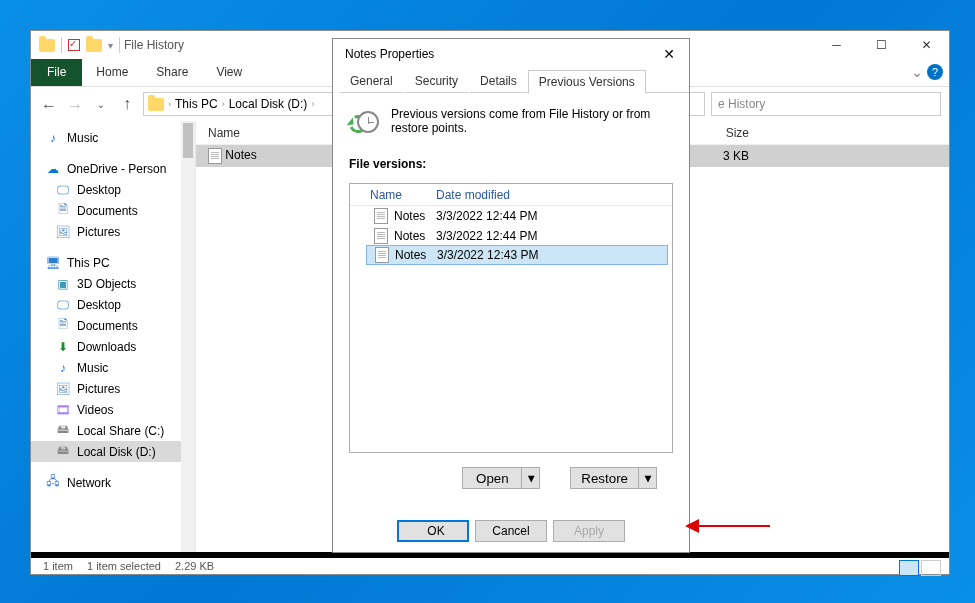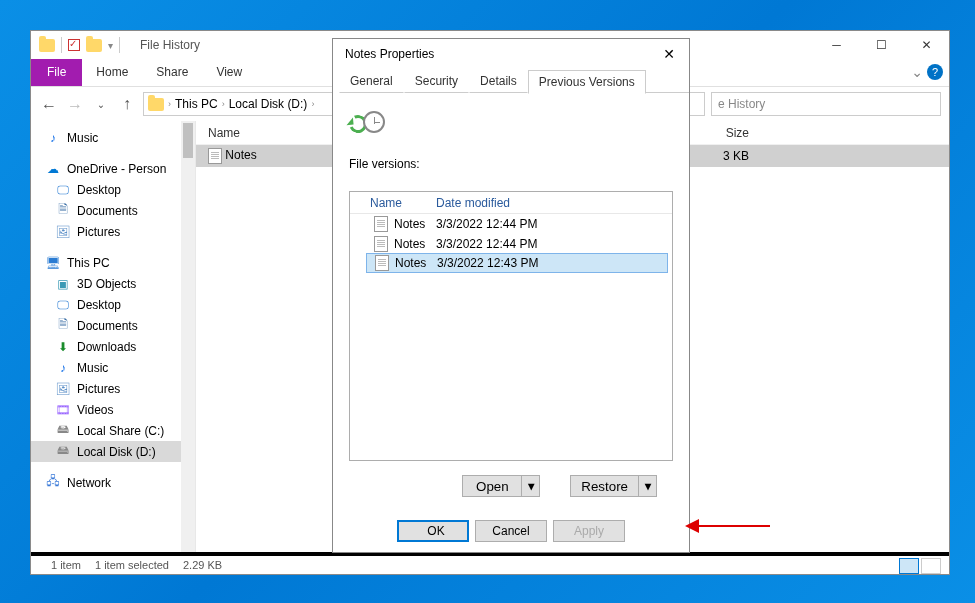--- a/index.html
+++ b/index.html
@@ -15,26 +15,26 @@
   position: absolute; left: 30px; top: 30px; width: 920px; height: 545px;
   background: #fff; border: 1px solid #8a8a8a;
 }
 .titlebar { height: 28px; background: #fff; display: flex; align-items: center; position: relative; }
 .titlebar .quick { display: flex; align-items: center; gap: 6px; padding-left: 8px; }
 .folder-ico { width: 16px; height: 13px; background: #ffd869; border-radius: 0 2px 2px 2px; position: relative; }
 .folder-ico::before { content: ""; position: absolute; left: 0; top: -3px; width: 7px; height: 3px; background: #ffd869; border-radius: 2px 2px 0 0; }
 .check-ico { width: 12px; height: 12px; border: 1px solid #c33; position: relative; }
 .check-ico::after { content: "✓"; color: #c33; font-size: 10px; position: absolute; left: 0; top: -2px; }
 .vline { width: 1px; height: 16px; background: #ccc; }
-.titlebar .title { font-size: 12px; color: #555; margin-left: 20px; }
+.titlebar .title { font-size: 12px; color: #555; margin-left: 4px; }
 .win-controls { position: absolute; right: 0; top: 0; display: flex; }
 .win-controls span { width: 45px; height: 28px; display: flex; align-items: center; justify-content: center; font-size: 12px; color: #333; font-family: "Segoe UI Symbol", sans-serif; }
 
 .ribbon-tabs { height: 28px; display: flex; align-items: stretch; border-bottom: 1px solid #e0e0e0; font-size: 12px; }
-.ribbon-tabs .file-tab { background: #a21caf; color: #fff; padding: 6px 16px; }
+.ribbon-tabs .file-tab { background: #14532d; color: #fff; padding: 6px 16px; }
 .ribbon-tabs .tab { padding: 6px 14px; color: #333; }
 .ribbon-rest { flex: 1; position: relative; }
 .ribbon-help { position: absolute; right: 6px; top: 5px; width: 16px; height: 16px; background: #0072c6; border-radius: 50%; color: #fff; font-size: 11px; text-align: center; line-height: 16px; }
 .ribbon-chev { position: absolute; right: 26px; top: 5px; color: #888; font-size: 14px; }
 
 .navbar { height: 34px; display: flex; align-items: center; padding: 0 8px; gap: 6px; }
 .nav-btn { width: 20px; text-align: center; color: #555; font-size: 16px; }
 .nav-btn.disabled { color: #bbb; }
 .addressbar { flex: 1; height: 24px; border: 1px solid #ccc; display: flex; align-items: center; gap: 4px; padding: 0 4px; font-size: 12px; overflow: hidden; }
 .addressbar .crumb { white-space: nowrap; }
@@ -68,21 +68,21 @@
 .col-name { width: 165px; }
 .col-dm { width: 160px; }
 .col-type { width: 160px; }
 .col-size { width: 80px; text-align: right; padding-right: 12px; }
 .filerow { height: 22px; display: flex; align-items: center; font-size: 12px; }
 .filerow.sel { background: #d0d0d0; }
 .filerow .cell { padding-left: 12px; }
 .doc-ico { width: 14px; height: 16px; background: #fff; border: 1px solid #999; position: relative; display: inline-block; vertical-align: middle; }
 .doc-ico::after { content: ""; position: absolute; left: 2px; top: 3px; width: 8px; height: 1px; background: #bbb; box-shadow: 0 2px 0 #bbb, 0 4px 0 #bbb, 0 6px 0 #bbb; }
 
-.statusbar { height: 22px; border-top: 4px solid #000000; display: flex; align-items: center; font-size: 11px; color: #555; padding: 0 20px; gap: 14px; position: relative; }
+.statusbar { height: 22px; border-top: 6px solid #000000; display: flex; align-items: center; font-size: 11px; color: #555; padding: 0 12px; gap: 14px; position: relative; }
 .view-toggle { position: absolute; right: 8px; top: 2px; display: flex; gap: 2px; }
 .view-toggle span { width: 20px; height: 16px; border: 1px solid #ccc; display: inline-block; }
 .view-toggle span.active { border: 1px solid #0078d4; background: #cde6f7; }
 
 
 .dialog {
   position: absolute; left: 332px; top: 38px; width: 358px; height: 515px;
   background: #fff; border: 1px solid #888; z-index: 10;
   font-size: 12px;
 }
@@ -93,21 +93,21 @@
 .tabs .dtab.active { border: 1px solid #ccc; border-bottom: 1px solid #fff; background: #fff; position: relative; top: 1px; }
 .tabs .pad { flex: 1; border-bottom: 1px solid #ccc; }
 .dialog-body { padding: 14px 16px; }
 .info-row { display: flex; align-items: flex-start; gap: 12px; margin-bottom: 14px; }
 .clock-ico { width: 36px; height: 36px; position: relative; }
 .clock-ico .arrow { position: absolute; left: 0; top: 8px; width: 18px; height: 18px; border: 3px solid #4caf50; border-right-color: transparent; border-radius: 50%; transform: rotate(200deg); }
 .clock-ico .arrow::after { content: ""; position: absolute; right: -3px; bottom: 3px; border: 5px solid transparent; border-top-color: #4caf50; transform: rotate(110deg); }
 .clock-ico .face { position: absolute; right: 0; top: 4px; width: 22px; height: 22px; border: 2px solid #888; border-radius: 50%; background: #fff; }
 .clock-ico .face::after { content: ""; position: absolute; left: 9px; top: 4px; width: 1px; height: 7px; background: #888; transform-origin: bottom; }
 .clock-ico .face::before { content: ""; position: absolute; left: 9px; top: 9px; width: 6px; height: 1px; background: #888; }
-.fv-label { margin-bottom: 20px; }
+.fv-label { margin-bottom: 12px; font-weight: bold; }
 .fv-box { border: 1px solid #adadad; height: 270px; overflow: hidden; }
 .fv-cols { height: 22px; border-bottom: 1px solid #e8e8e8; display: flex; align-items: center; padding-left: 20px; }
 .fv-cols .c { color: #2a5a9c; font-size: 12px; }
 .fv-cols .c1 { width: 66px; }
 .fv-group { padding: 6px 0 4px 12px; color: #2a5a9c; }
 .fv-group .chev { display: inline-block; transform: rotate(0deg); margin-right: 4px; font-size: 10px; }
 .fv-row { height: 20px; display: flex; align-items: center; padding-left: 24px; }
 .fv-row.sel { background: #cde6f7; border: 1px solid #7eb4ea; margin: -1px 4px 0 16px; padding-left: 8px; }
 .fv-row .nm { width: 62px; display: flex; align-items: center; gap: 6px; }
 .dialog-actions { display: flex; justify-content: flex-end; gap: 6px; padding: 14px 16px 0 0; }
@@ -285,20 +285,21 @@
     <div class="dtab">Details</div>
     <div class="dtab active">Previous Versions</div>
     <div class="pad"></div>
   </div>
   <div class="dialog-body">
     <div class="info-row">
       <div class="clock-ico">
         <div class="arrow"></div>
           <div class="face"></div>
       </div>
+      <div>Previous versions come from File History or from restore points.</div>
     </div>
     <div class="fv-label">File versions:</div>
     <div class="fv-box">
       <div class="fv-cols">
         <div class="c c1">Name</div>
         <div class="c">Date modified</div>
       </div>
       <div class="fv-row">
           <div class="nm">
             <span class="doc-ico"></span>

